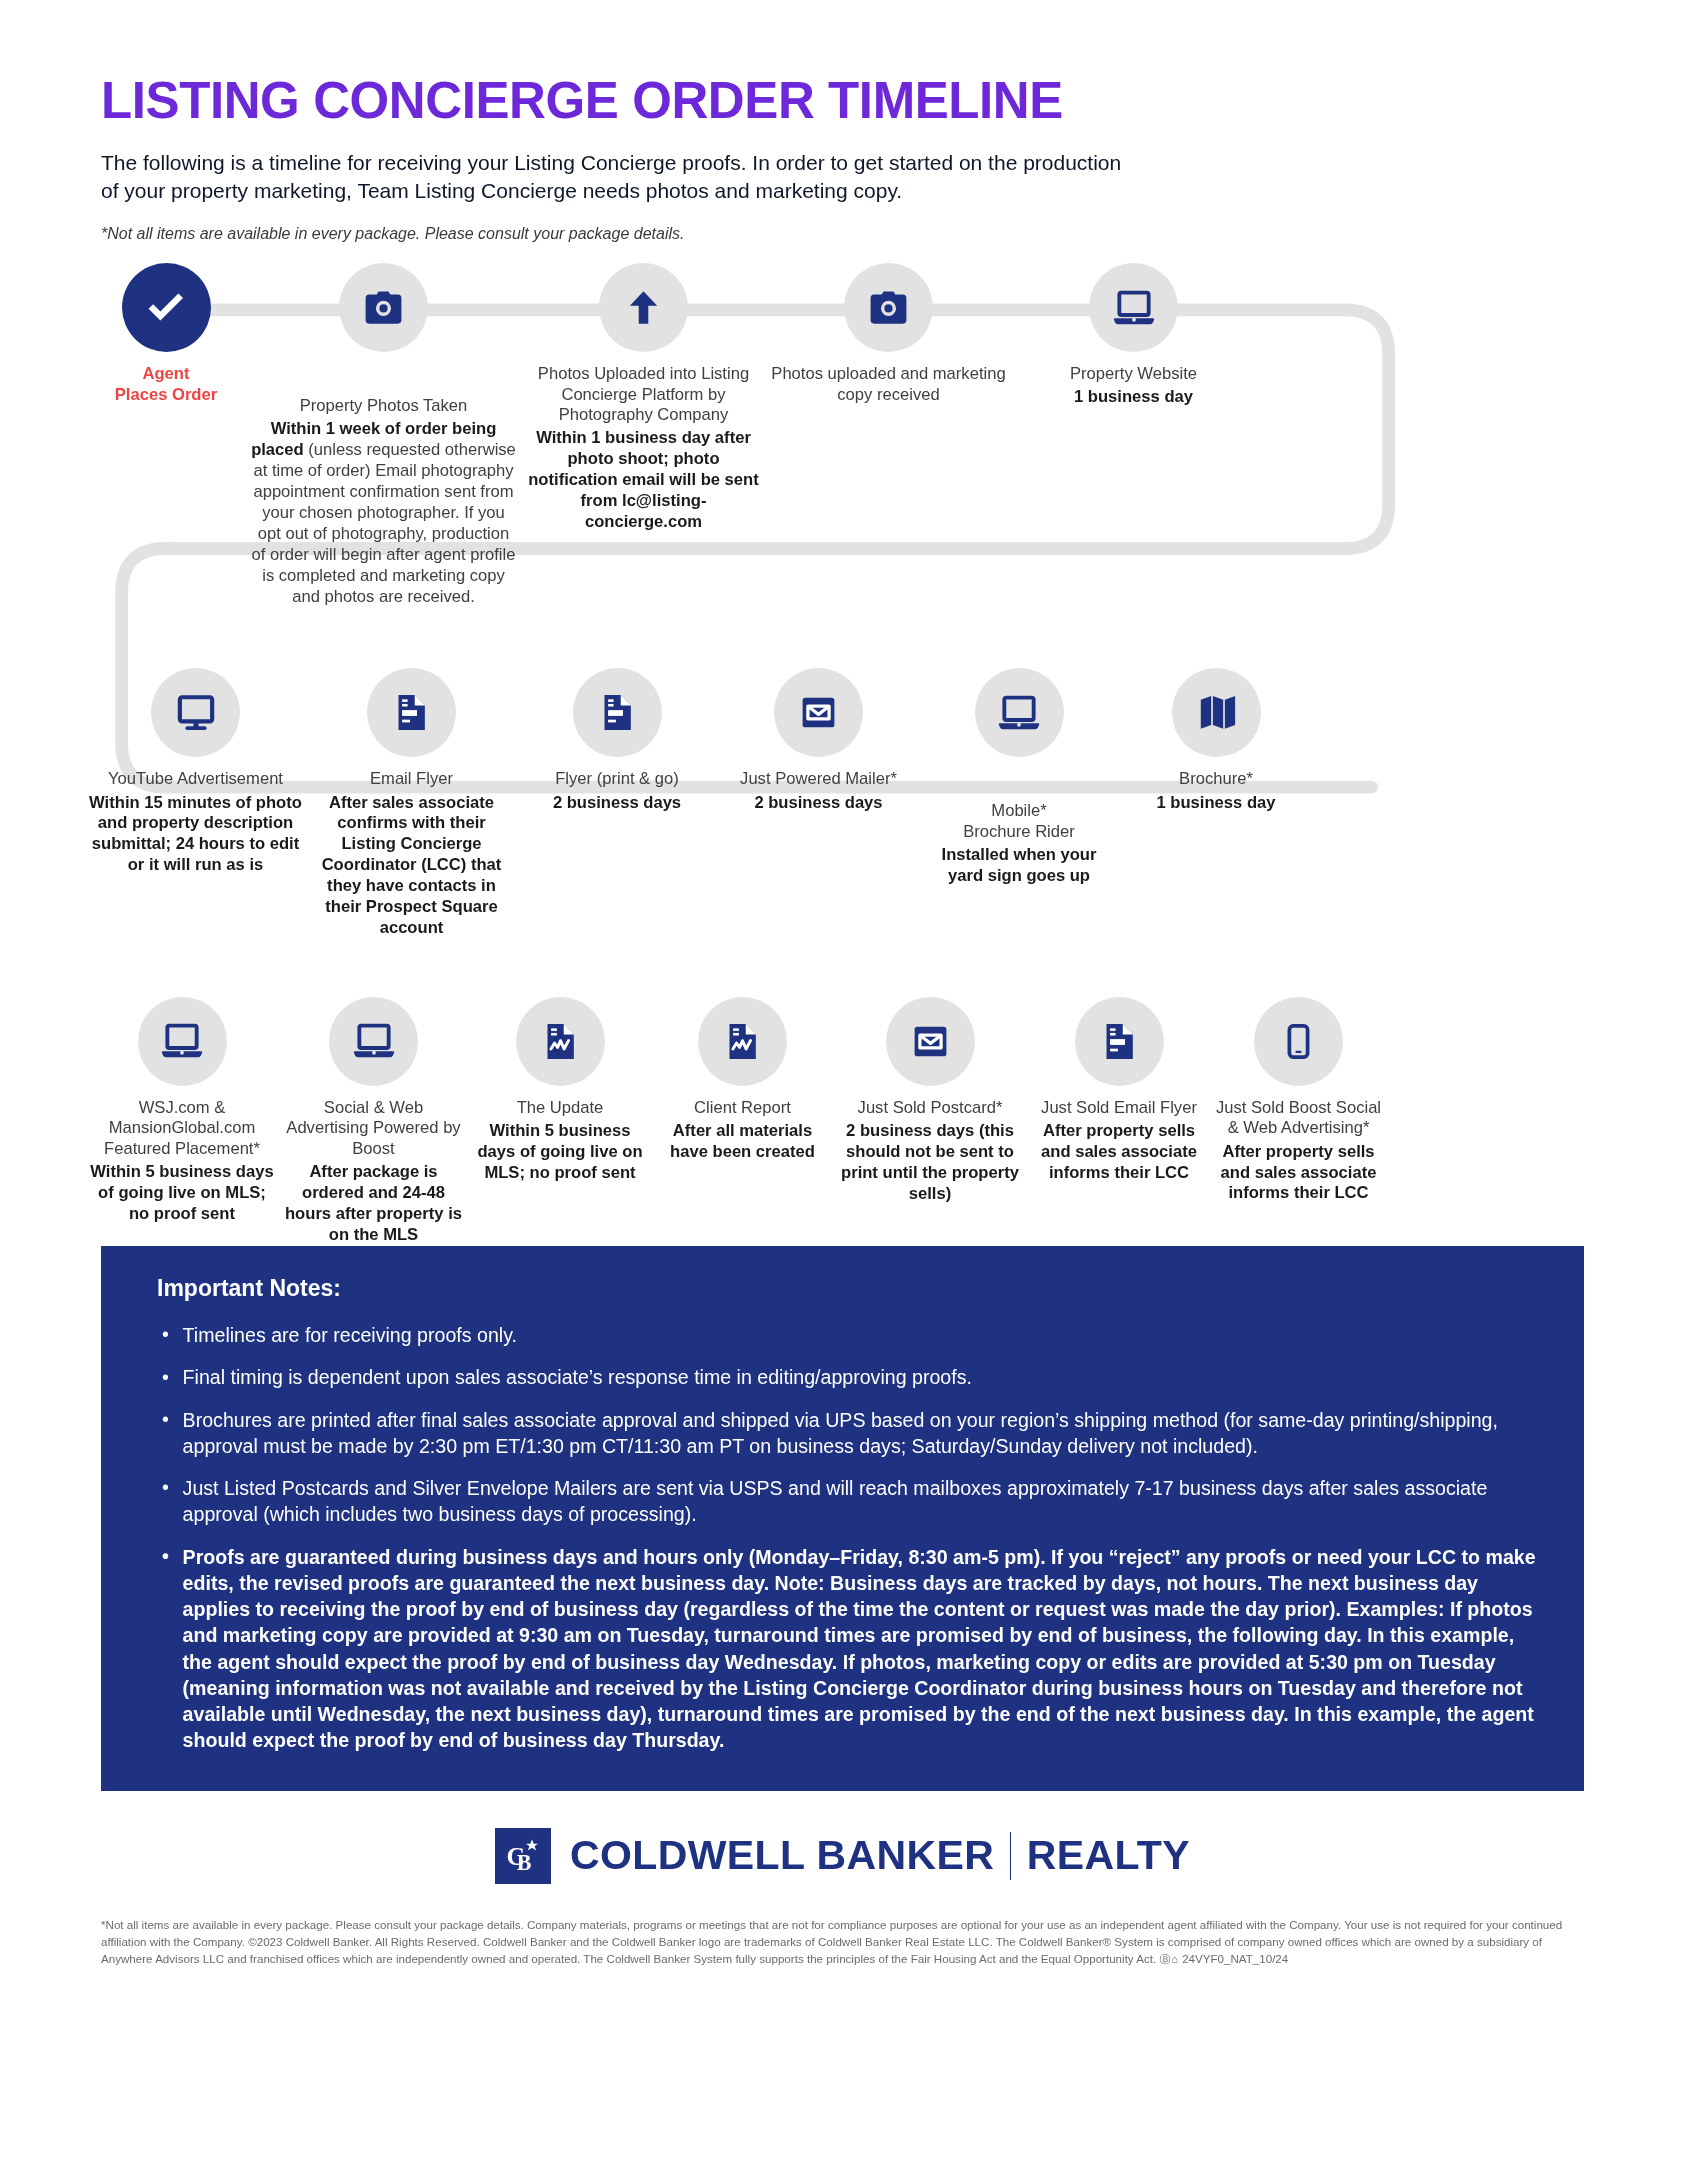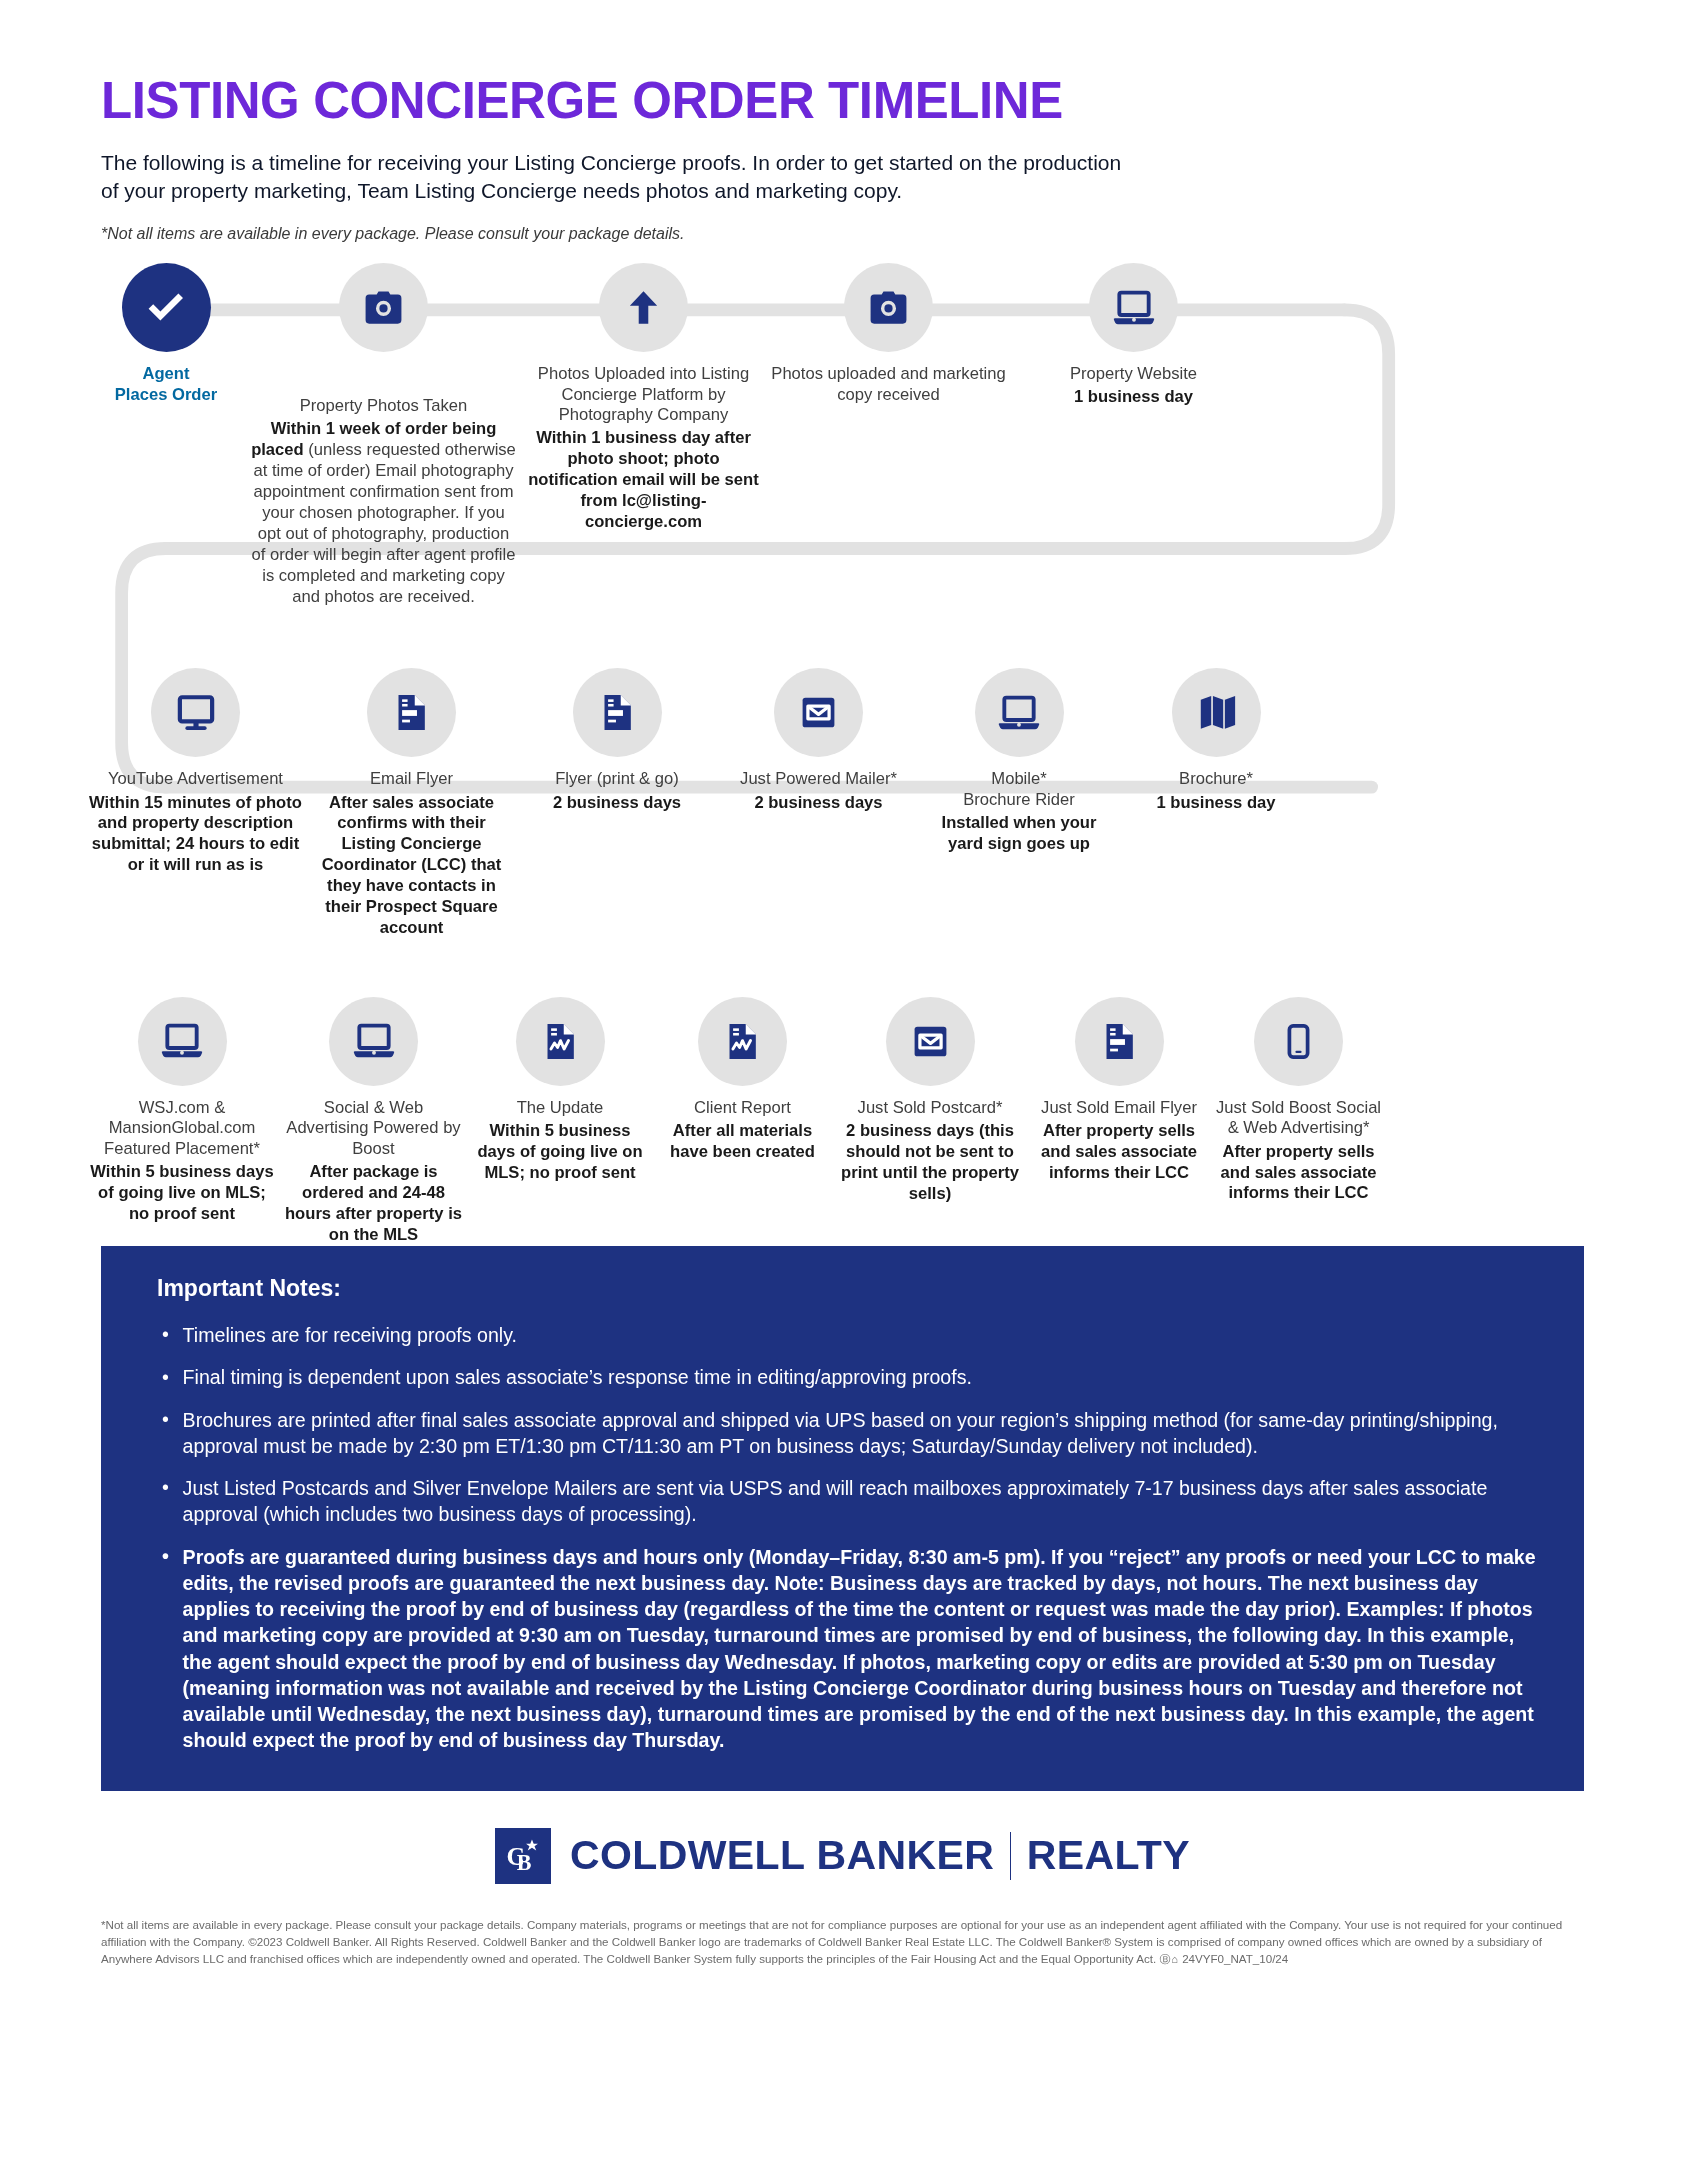--- a/index.html
+++ b/index.html
@@ -83,21 +83,21 @@
     font-weight: 400;
   }
   .node-detail {
     font-size: 16.6px;
     line-height: 1.26;
     color: #1a1a1a;
     font-weight: 700;
     margin-top: 2.6px;
   }
   .node-detail .reg { font-weight: 400; color: #3f3f3f; }
-  .node-label.bold { font-weight: 700; color: #0369a1; }
+  .node-label.bold { font-weight: 700; color: #ef4444; }
 
   
   .rails {
     position: absolute;
     inset: 0;
     z-index: 1;
     pointer-events: none;
   }
 
   
@@ -325,21 +325,21 @@
                 <path fill="none" stroke="#fff" stroke-width="1.9" stroke-linejoin="round" d="M5.8 8.3h12.4v7.4H5.8z"></path>
                 <path fill="none" stroke="#fff" stroke-width="1.9" stroke-linejoin="round" d="m5.8 8.3 6.2 4.8 6.2-4.8"></path>
               </svg>
             </span>
           </div>
           <div class="node-body">
             <div class="node-label">Just Powered Mailer*</div>
             <div class="node-detail">2 business days</div>
           </div>
         </div>
-        <div class="node" style="width: 198px;">
+        <div class="node" style="width: 198px; gap: 32px;">
           <div class="bubble">
             <span>
               <svg width="44" height="44" viewBox="0 0 24 24">
                 <rect x="4" y="3.6" width="16" height="12.2" rx="1.1" fill="none" stroke="#1e3281" stroke-width="2.1"></rect>
                 <path fill="#1e3281" d="M1.6 17.6h20.8a.6.6 0 0 1 .55.85l-.62 1.4a1.6 1.6 0 0 1-1.46.95H3.13a1.6 1.6 0 0 1-1.46-.95l-.62-1.4a.6.6 0 0 1 .55-.85z"></path>
                 <circle cx="12" cy="18.4" r="1.05" fill="#e2e2e2"></circle>
               </svg>
             </span>
           </div>
           <div class="node-body">

